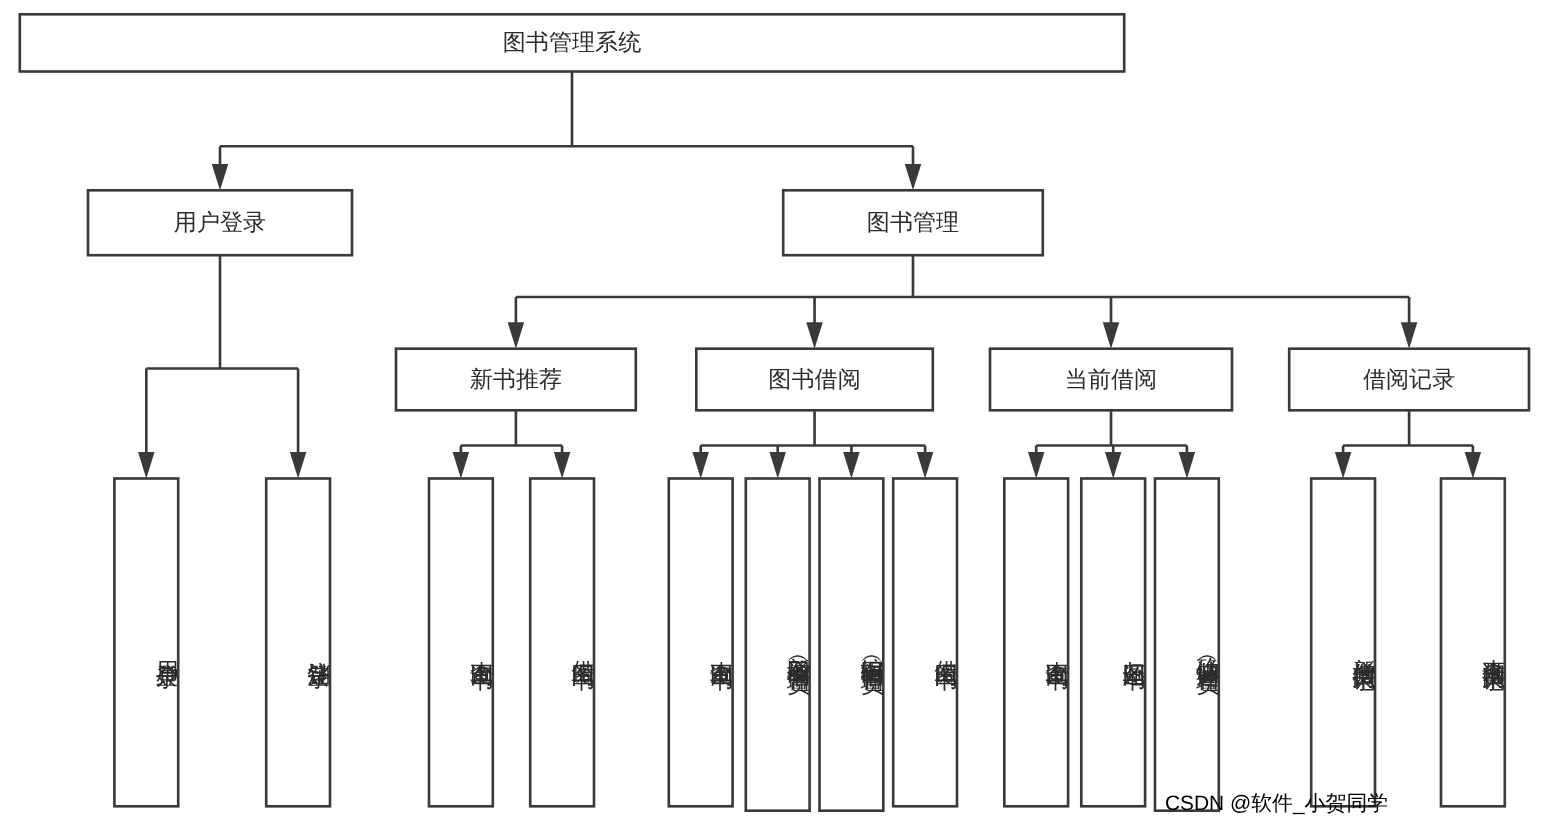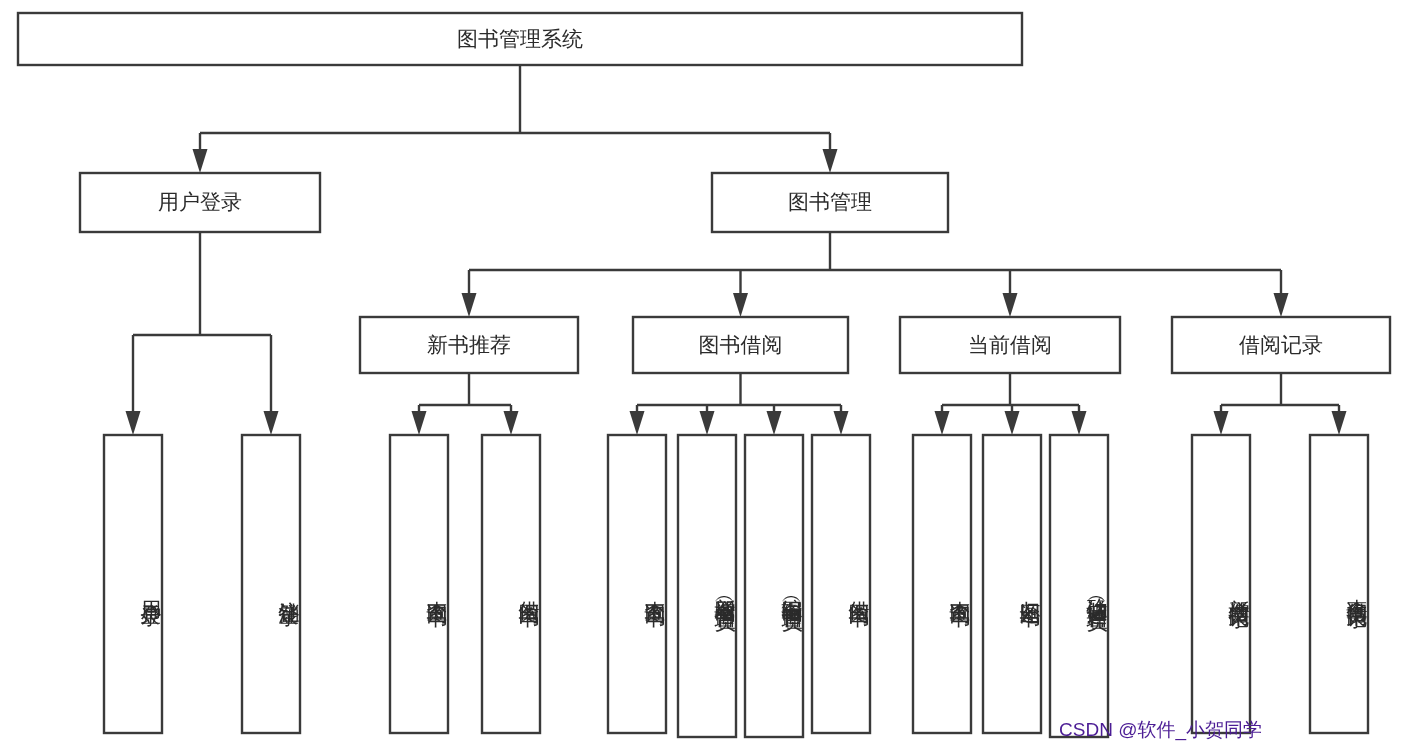--- a/index.html
+++ b/index.html
@@ -64,21 +64,21 @@
   }
   .arrow-head {
     fill: #3a3a3a;
   }
   .watermark {
     position: absolute;
     right: 14px;
     bottom: 4px;
     font-family: "Liberation Sans", "DejaVu Sans", sans-serif;
     font-size: 19px;
-    color: #4c1d95;
+    color: #000000;
     white-space: nowrap;
     pointer-events: none;
   }
 </style>
 </head>
 <body>
 
 <div id="diagram-root">
   <svg class="flow" viewBox="0 0 1405 747">
     <g id="links-layer">

